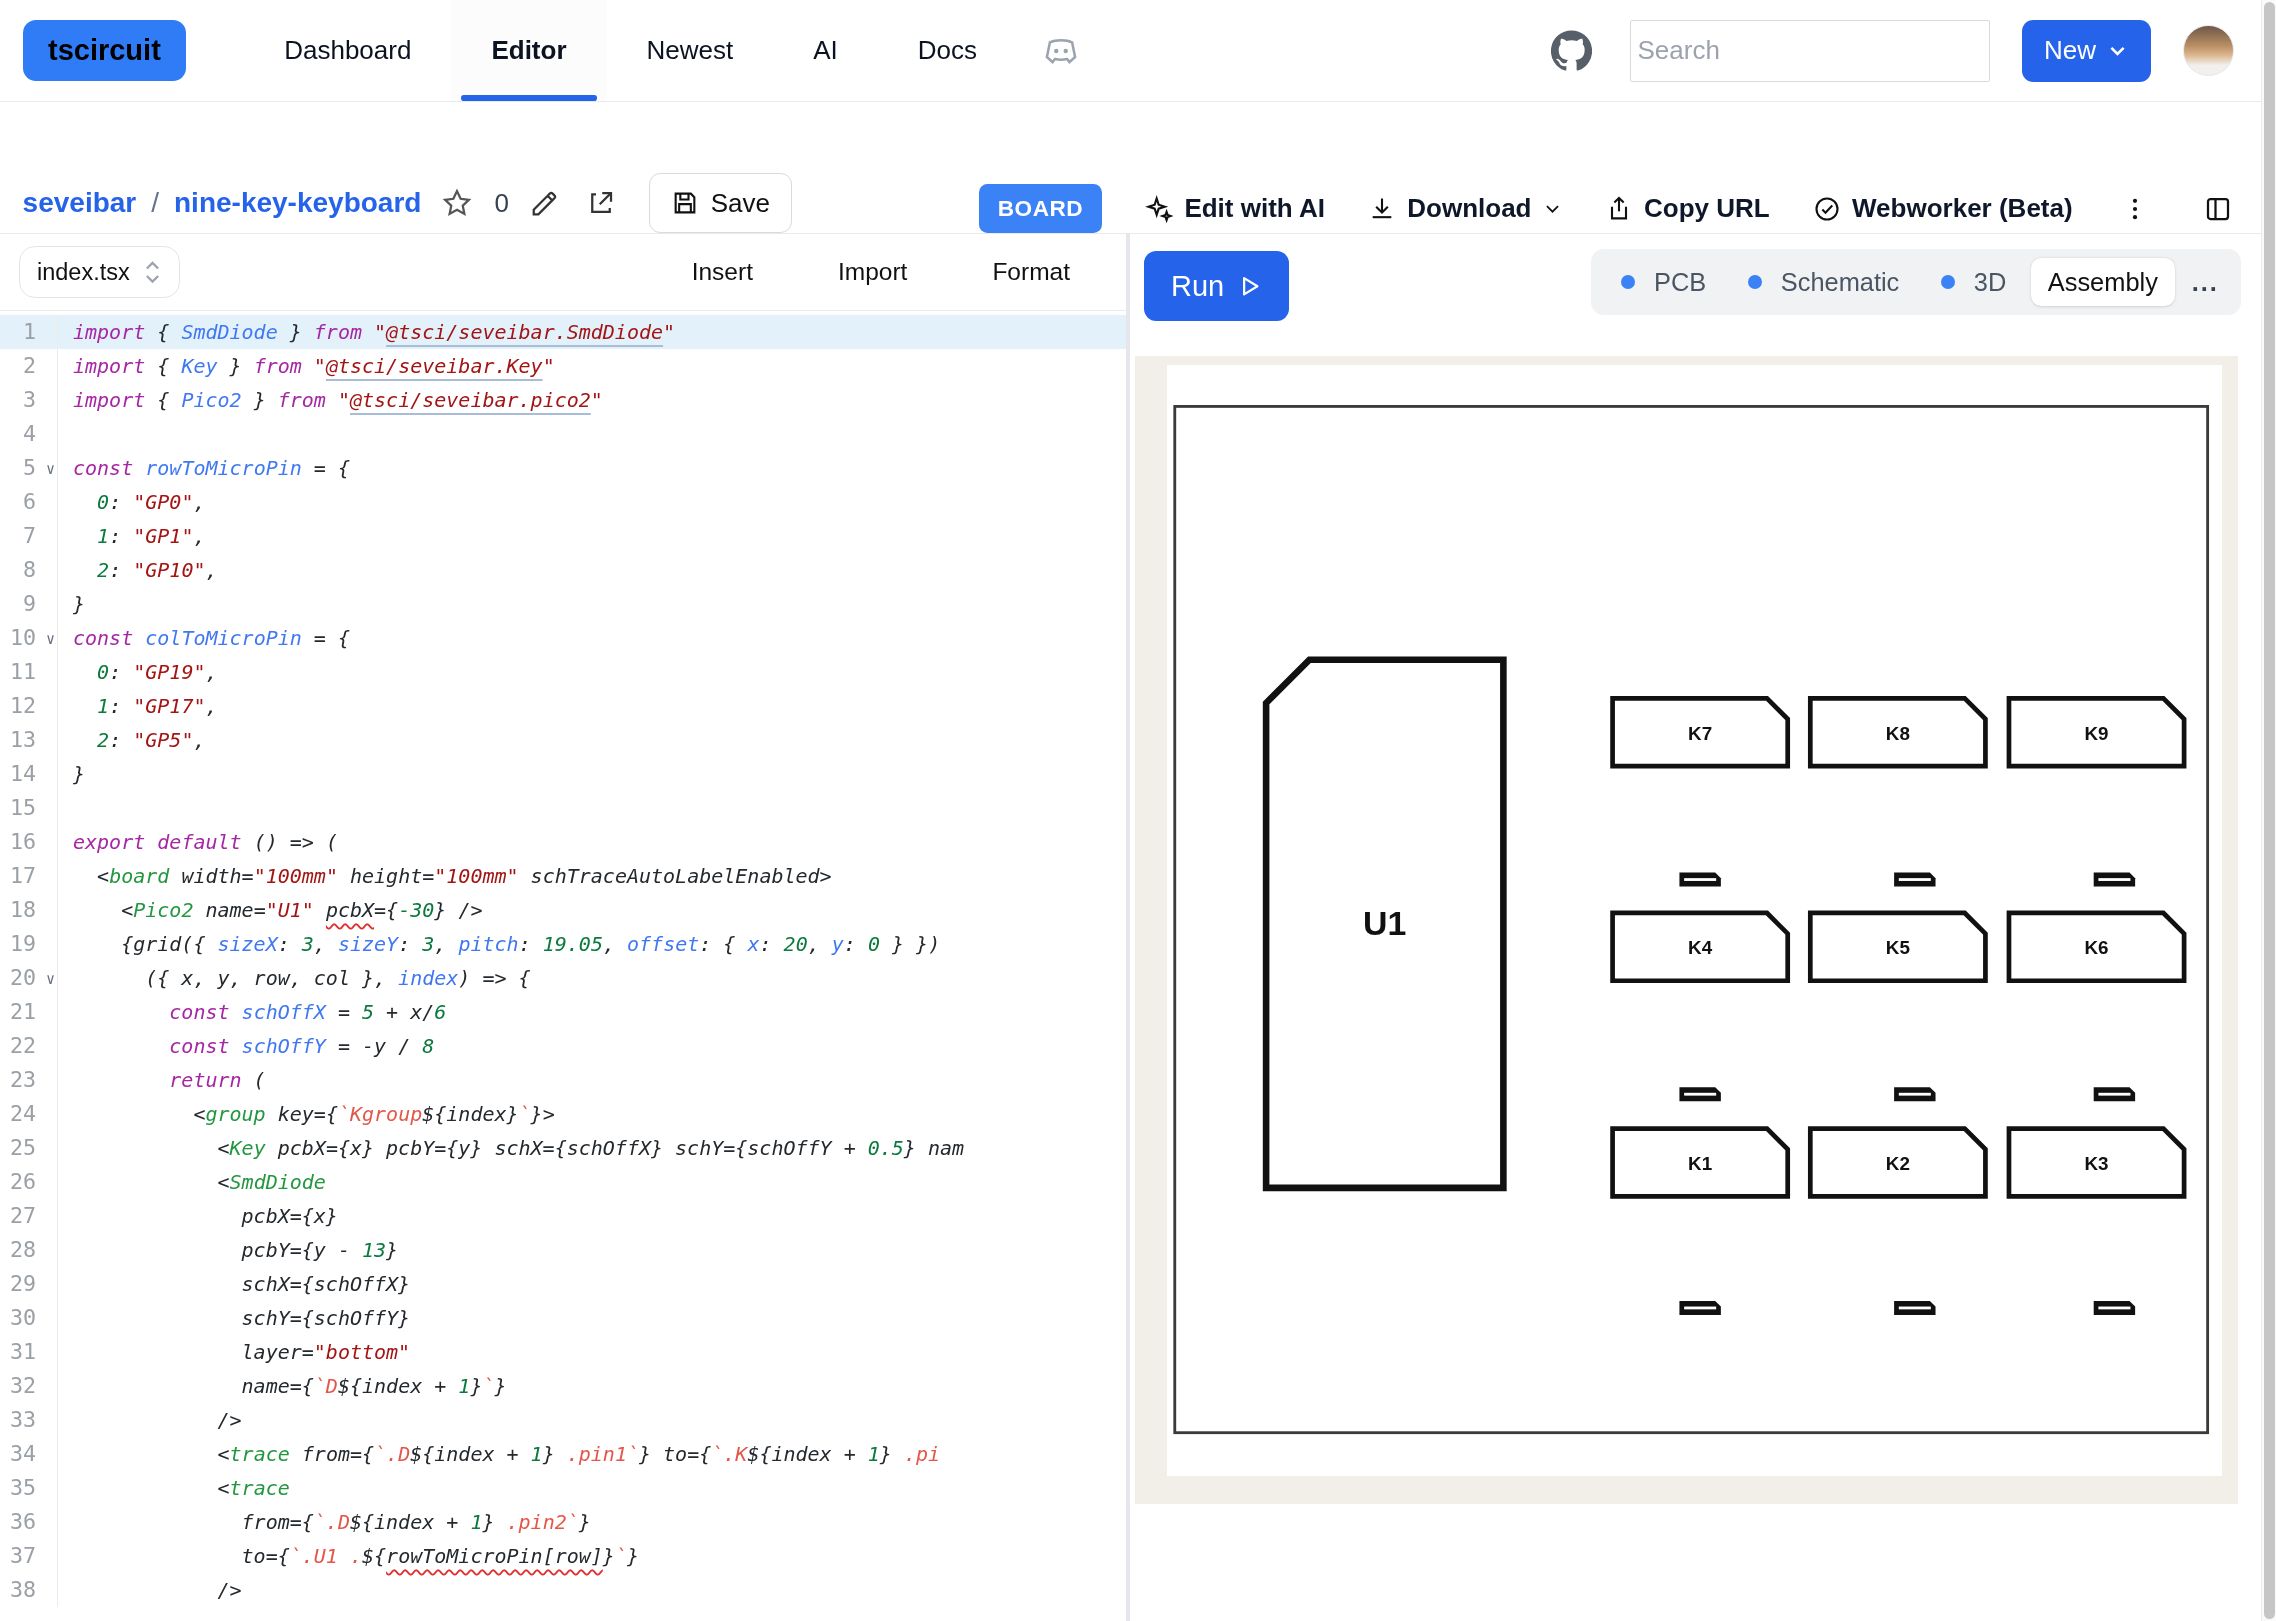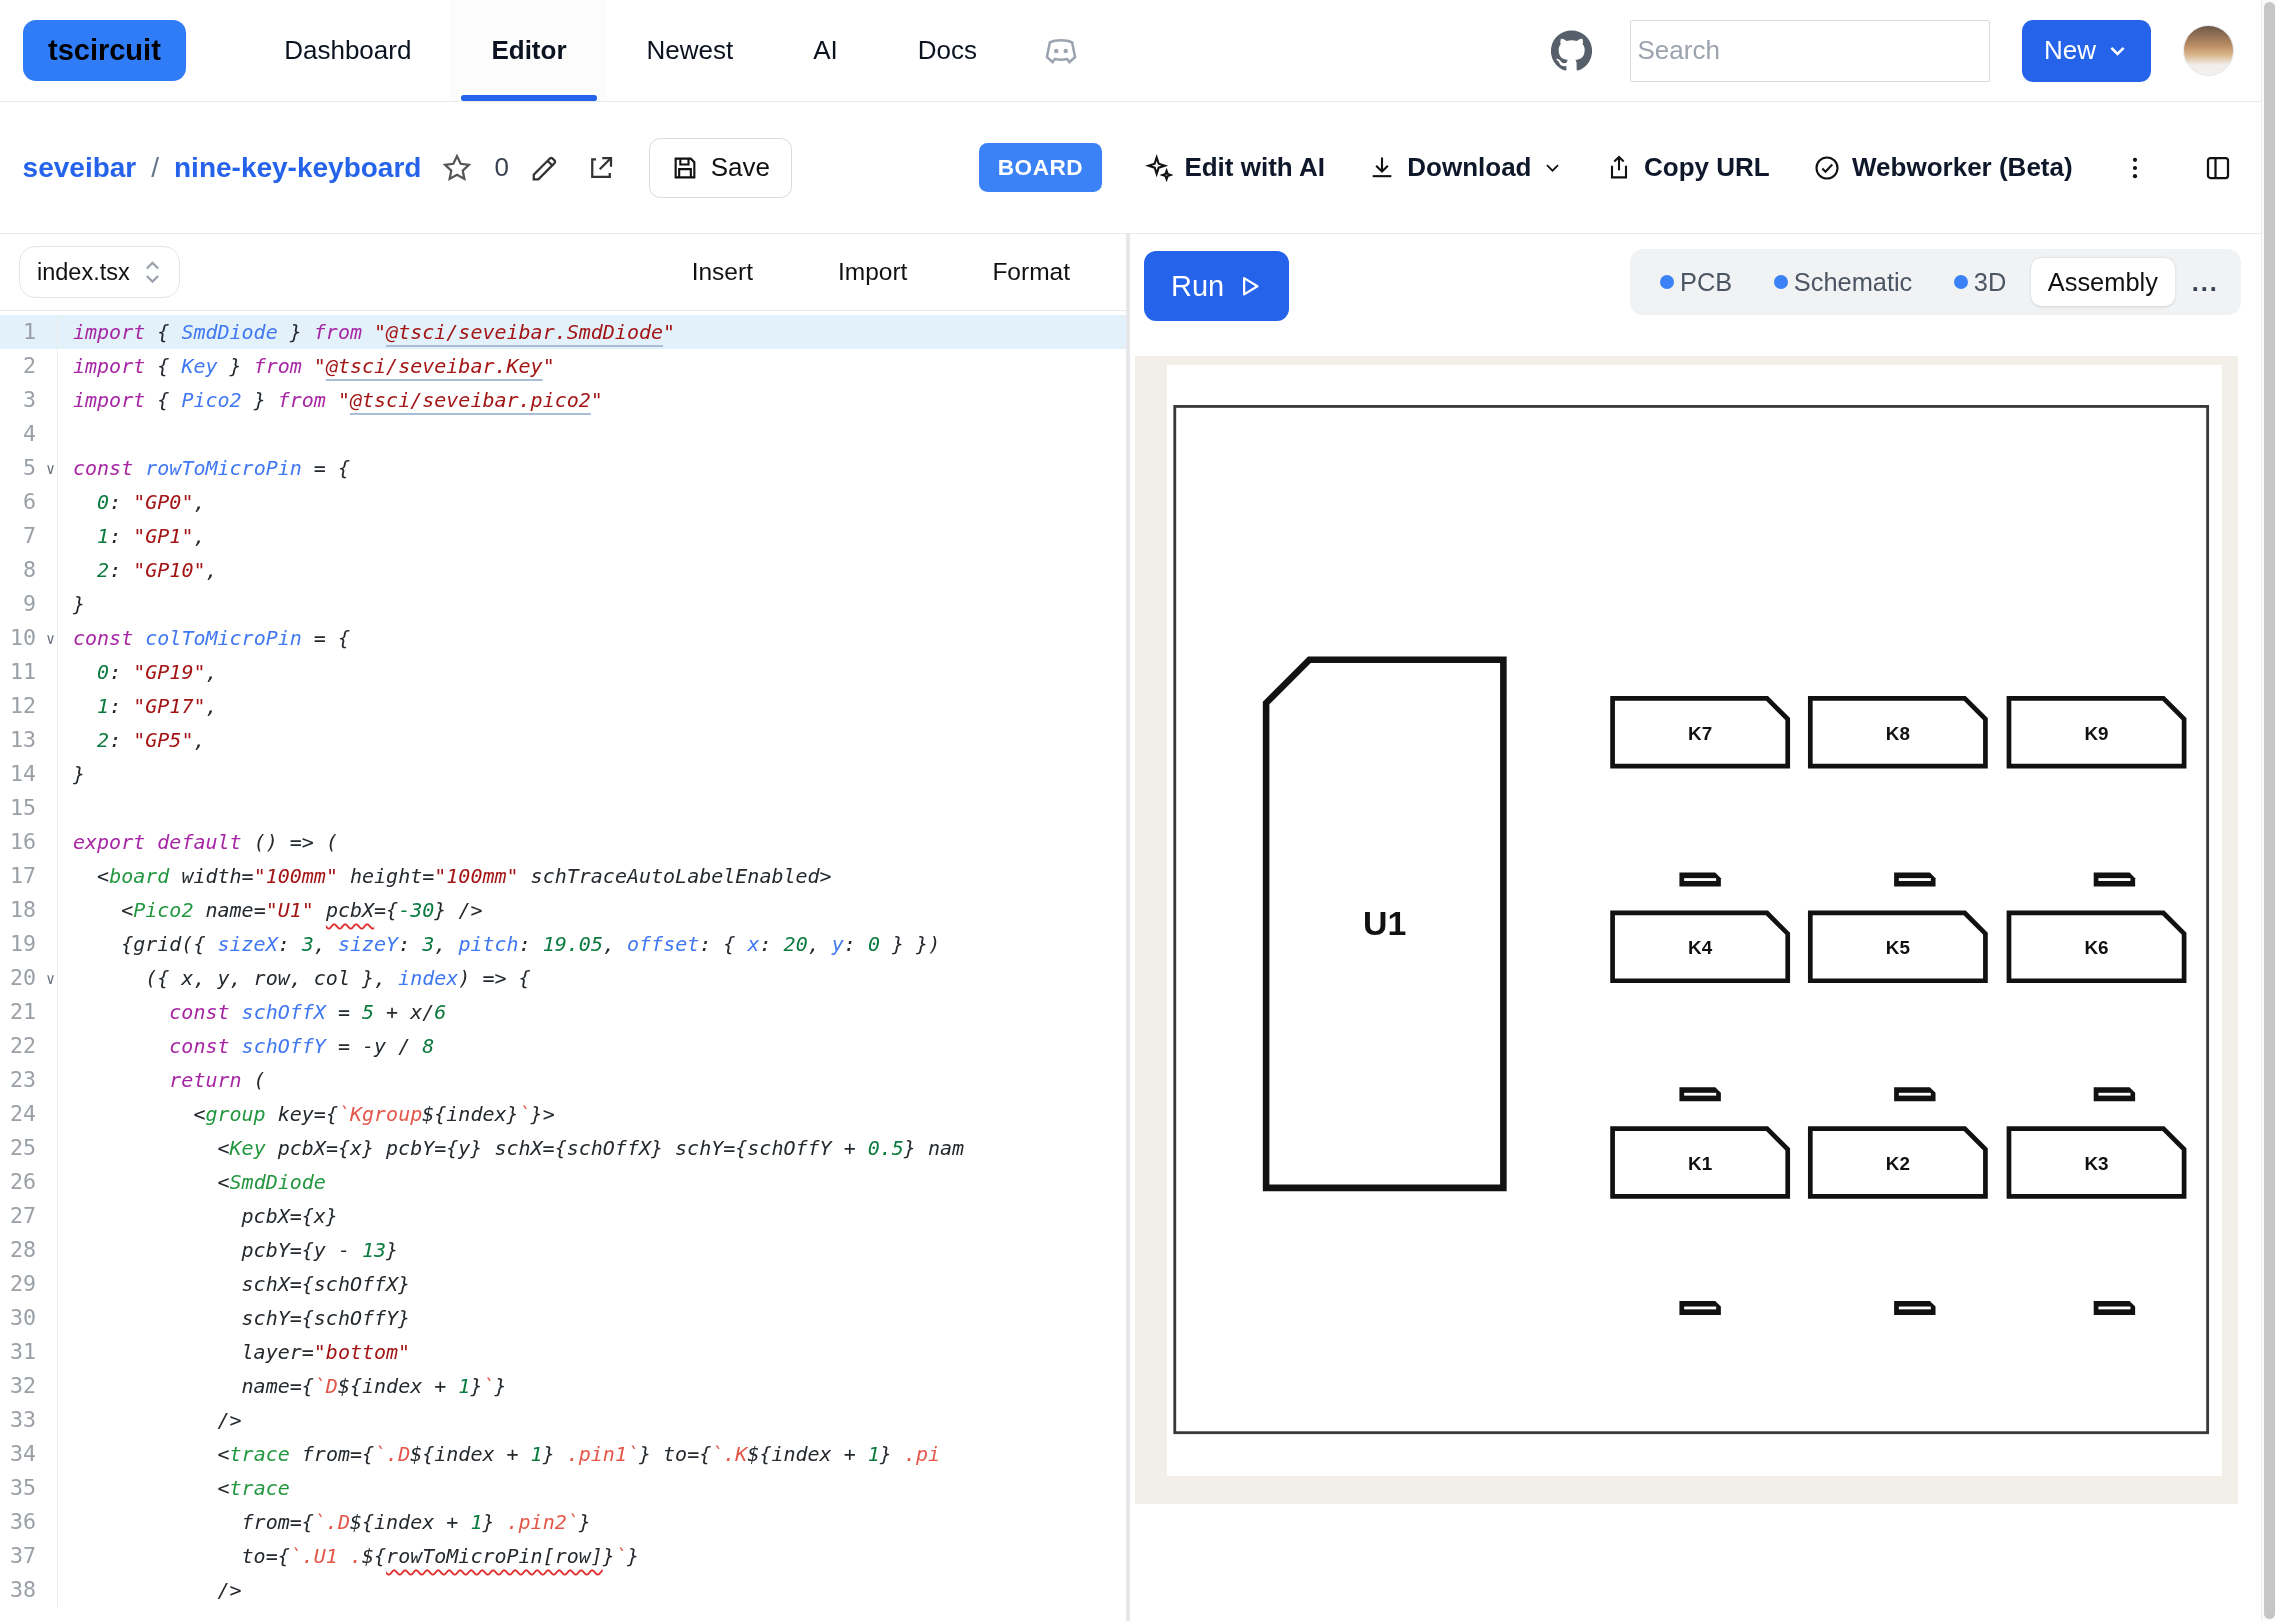--- a/index.html
+++ b/index.html
@@ -25,21 +25,21 @@
     font-family:"Liberation Sans",sans-serif; }
   .search-box::placeholder { color:#9ca3af; }
   .btn-new { background:#2563eb; color:#fff; border:none; height:62px; padding:0 22.6px;
     border-radius:11.3px; font-size:26px; font-weight:500; display:flex; align-items:center;
     gap:11.3px; cursor:pointer; font-family:"Liberation Sans",sans-serif; }
   .avatar { width:51px; height:51px; border-radius:50%;
     background:linear-gradient(180deg,#6e5747 0%,#b98e64 40%,#d9b38a 58%,#f2f0ec 80%);
     border:0.9px solid #e5e7eb; cursor:pointer; }
 
   
-  .toolbar2 { height:132px; display:flex; align-items:center; padding:0 38px 0 22.6px;
+  .toolbar2 { height:132px; display:flex; align-items:flex-end; padding:0 38px 0 22.6px;
     border-bottom:1.9px solid #e8eaee; background:#fff;gap:40px; }
   .crumb { display:flex; align-items:center; gap:15px; }
   .crumb .owner { color:#2563eb; font-size:28px; font-weight:600; cursor:pointer; }
   .crumb .sep { color:#64748b; font-size:28px; }
   .crumb .project { color:#2563eb; font-size:28px; font-weight:bold; cursor:pointer; }
   .crumb .count { color:#374151; font-size:26px; margin-left:1.9px; }
   .icon-btn { background:none; border:none; cursor:pointer; display:flex; align-items:center;
     padding:5.6px; }
   .btn-save { display:flex; align-items:center; gap:11.3px; border:1.9px solid #d6dae1;
     background:#fff; border-radius:11.3px; height:60px; padding:0 21px; font-size:26px;
@@ -85,21 +85,21 @@
     text-underline-offset:5.6px;}
 
   
   .btn-run { position:absolute; left:14px; top:17px; background:#2563eb; color:#fff;
     border:none; border-radius:12.2px; width:145px; height:70px; font-size:29px;
     font-weight:500; display:flex; align-items:center; justify-content:center; gap:13px;
     cursor:pointer; font-family:"Liberation Sans",sans-serif; }
   .view-tabs { position:absolute; right:36px; top:15px; background:#f1f2f4;
     border-radius:13px; height:66px; display:flex; align-items:center; padding:0 13px;
     gap:7.5px; }
-  .vtab { display:flex; align-items:center; gap:6px; font-size:25.4px; color:#4b5563;
+  .vtab { display:flex; align-items:center; gap:19px; font-size:25.4px; color:#4b5563;
     font-weight:500; padding:9.4px 17px; border-radius:10.4px; cursor:pointer; }
   .vtab .dot { width:14px; height:14px; border-radius:50%; background:#3b82f6; }
   .vtab.active { background:#fff; color:#111; box-shadow:0 0.9px 2.8px rgba(0,0,0,.14); }
   .vtab-more { font-size:25.4px; color:#374151; padding:0 9.4px; cursor:pointer;
     letter-spacing:1.9px; font-weight:bold; }
 
   .canvas { position:absolute; left:5.6px; top:122px; width:1103px; height:1148px;
     background:#f2efe9; }
   .page { position:absolute; left:32px; top:9.4px; width:1055px; height:1111px;
     background:#fff; }

